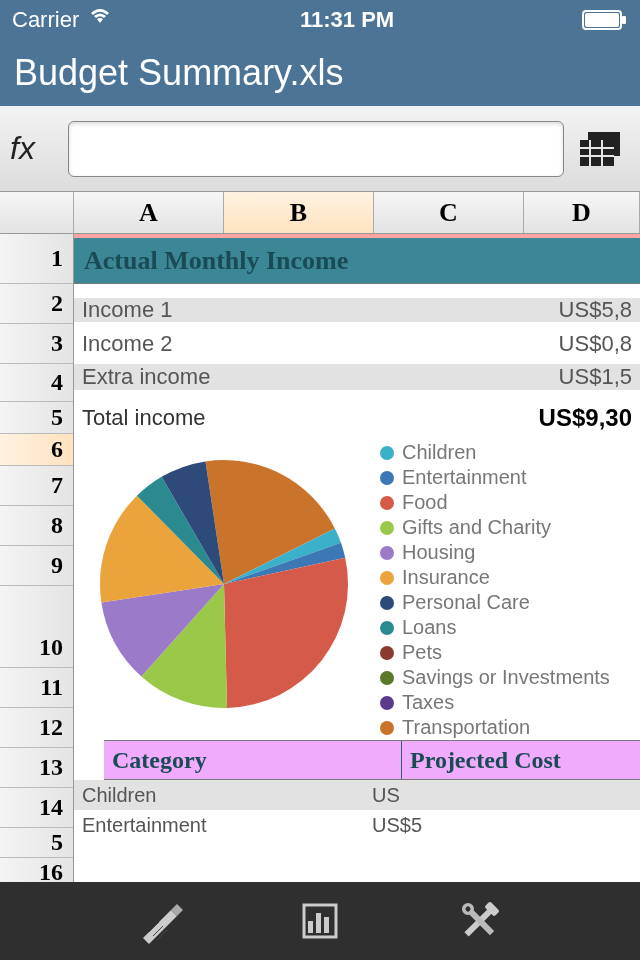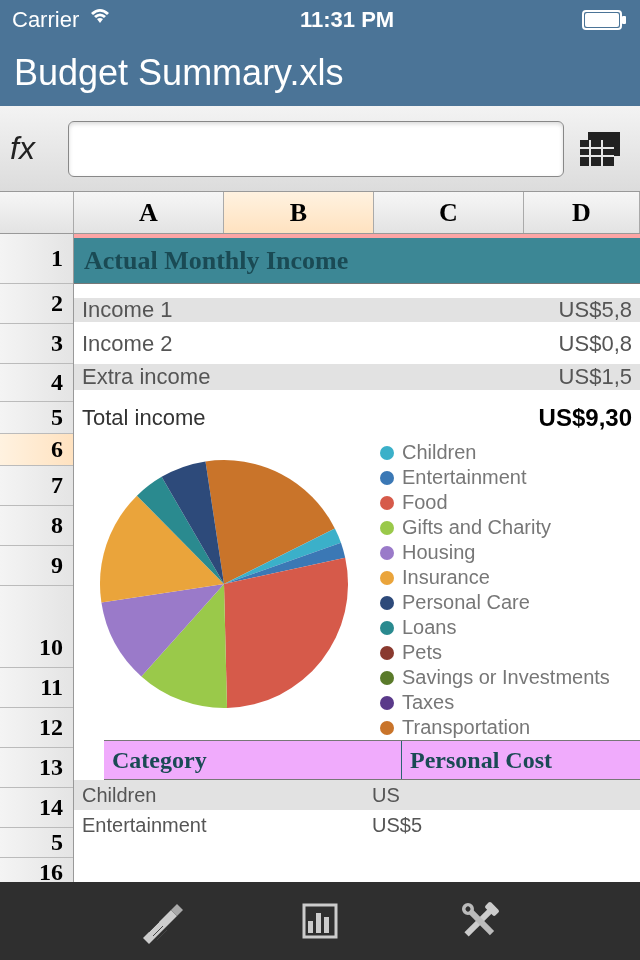--- a/index.html
+++ b/index.html
@@ -226,21 +226,21 @@
           </div>
           <div class="legend-item">
             <span class="swatch" style="background: rgb(201, 116, 42);"></span>
             <span>Transportation</span>
           </div>
         </div>
     </div>
 
     <div class="cat-header">
       <div class="c1">Category</div>
-      <div class="c2">Personal Cost</div>
+      <div class="c2">Projected Cost</div>
     </div>
     <div class="cat-row shade" style="top:546px">
       <div class="c1">Children</div>
       <div class="c2">US</div>
     </div>
     <div class="cat-row" style="top:576px">
       <div class="c1">Entertainment</div>
       <div class="c2">US$5</div>
     </div>
 

